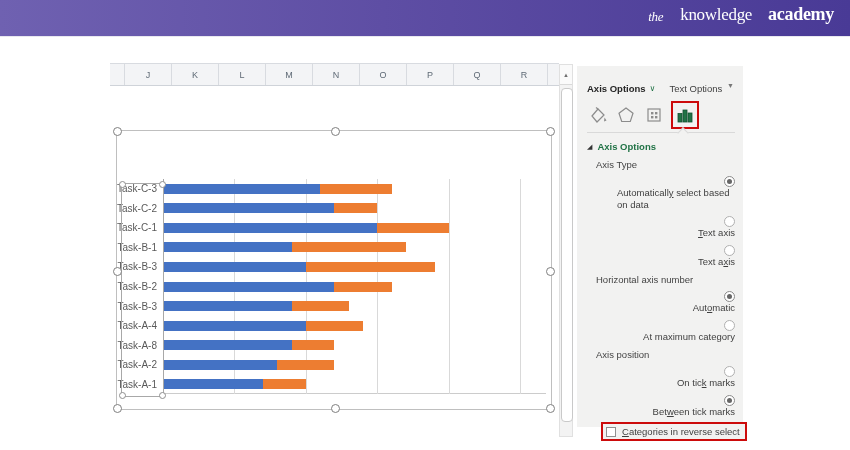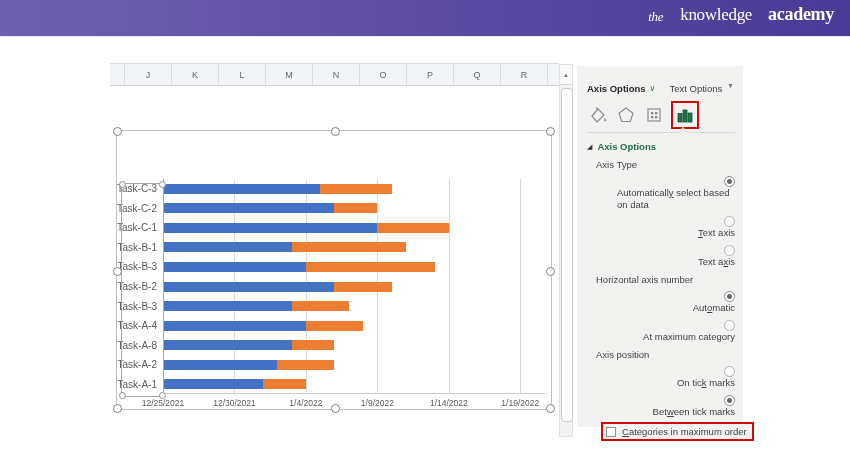--- a/index.html
+++ b/index.html
@@ -188,28 +188,20 @@
         <div class="tlab" style="top: calc(77.2727% - 4.5px);">Task-A-8</div>
         <div class="tlab" style="top: calc(86.3636% - 4.5px);">Task-A-2</div>
         <div class="tlab" style="top: calc(95.4545% - 4.5px);">Task-A-1</div>
       </div>
     <div class="sel-box">
       <div class="sel-dot" style="left:-3px;top:-3px"></div>
       <div class="sel-dot" style="right:-3px;top:-3px"></div>
       <div class="sel-dot" style="left:-3px;bottom:-3px"></div>
       <div class="sel-dot" style="right:-3px;bottom:-3px"></div>
     </div>
-    <div class="xlabs">
-        <span class="xlab" style="left: 0%;">12/25/2021</span>
-        <span class="xlab" style="left: 18.6567%;">12/30/2021</span>
-        <span class="xlab" style="left: 37.3134%;">1/4/2022</span>
-        <span class="xlab" style="left: 55.9701%;">1/9/2022</span>
-        <span class="xlab" style="left: 74.6269%;">1/14/2022</span>
-        <span class="xlab" style="left: 93.2836%;">1/19/2022</span>
-      </div>
 
     <div class="handle" style="left:-4px;top:-4px"></div>
     <div class="handle" style="left:214px;top:-4px"></div>
     <div class="handle" style="right:-4px;top:-4px"></div>
     <div class="handle" style="left:-4px;top:136px"></div>
     <div class="handle" style="right:-4px;top:136px"></div>
     <div class="handle" style="left:-4px;bottom:-4px"></div>
     <div class="handle" style="left:214px;bottom:-4px"></div>
     <div class="handle" style="right:-4px;bottom:-4px"></div>
   </div>
@@ -297,17 +289,17 @@
       <span class="radio"></span>
       <span class="olabel"><span>On tic</span><u>k</u><span> marks</span></span>
     </div>
     <div class="opt">
       <span class="radio sel"></span>
       <span class="olabel"><span>Bet</span><u>w</u><span>een tick marks</span></span>
     </div>
 
     <div class="chk-row">
       <span class="chk"></span>
-      <span class="chk-label"><span></span><u>C</u><span>ategories in maximum order</span></span>
+      <span class="chk-label"><span></span><u>C</u><span>ategories in reverse select</span></span>
     </div>
   </div>
 
 </div>
 
 </body></html>

